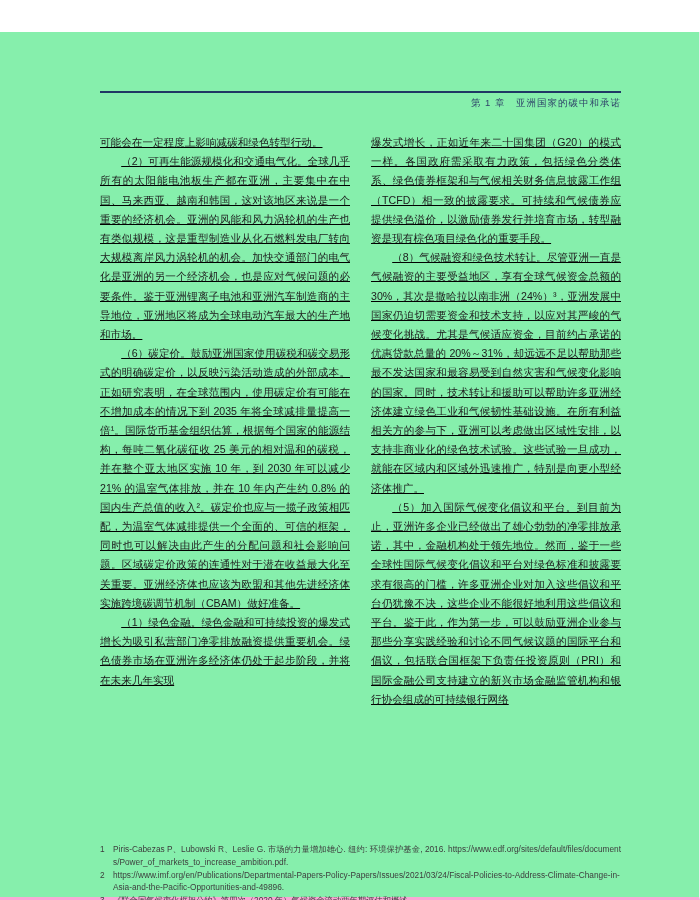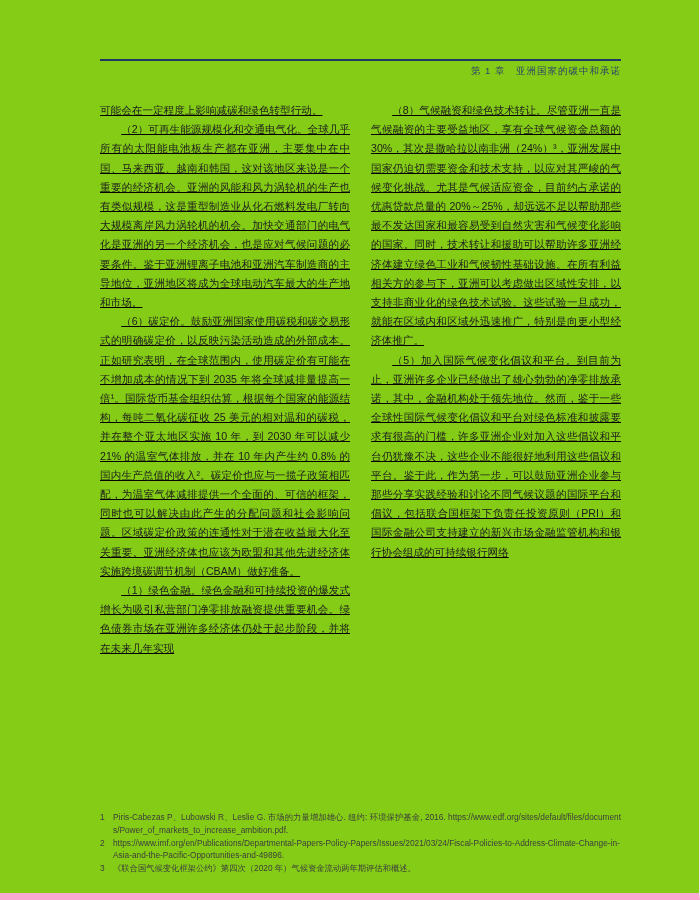--- a/index.html
+++ b/index.html
@@ -5,21 +5,21 @@
   * { margin:0; padding:0; box-sizing:border-box; }
   html,body { width:700px; height:900px; }
   body {
     background:#ffffff;
     font-family:"Liberation Sans","DejaVu Sans",sans-serif;
     position:relative;
     overflow:hidden;
     --accent:#1f3864;
     --strip:#c9d3e2;
   }
-  .page { position:absolute; inset:0; background:#84cc16; border-right:1px solid #ececec; border-bottom:7px solid #f9a8d4; }
+  .page { position:absolute; inset:0; background:#86efac; border-right:1px solid #ececec; border-bottom:3px solid #f9a8d4;margin-top:32px; }
 
   
   .header-rule { position:absolute; left:100px; top:59px; width:521px; height:2px; background:var(--accent); }
   .chapter {
     position:absolute; left:100px; top:65px; width:521px;
     text-align:right; font-size:9.5px; color:#2e4369; letter-spacing:1px;
   }
 
   
   .columns { position:absolute; left:100px; top:101px; width:521px; display:flex; gap:21px;text-decoration:underline; }
@@ -62,21 +62,22 @@
   <div class="chapter">第 1 章　亚洲国家的碳中和承诺</div>
 
   <main class="columns">
     <div class="col" id="col-left">
         <p class="para">可能会在一定程度上影响减碳和绿色转型行动。</p>
         <p class="para indent">（2）可再生能源规模化和交通电气化。全球几乎所有的太阳能电池板生产都在亚洲，主要集中在中国、马来西亚、越南和韩国，这对该地区来说是一个重要的经济机会。亚洲的风能和风力涡轮机的生产也有类似规模，这是重型制造业从化石燃料发电厂转向大规模离岸风力涡轮机的机会。加快交通部门的电气化是亚洲的另一个经济机会，也是应对气候问题的必要条件。鉴于亚洲锂离子电池和亚洲汽车制造商的主导地位，亚洲地区将成为全球电动汽车最大的生产地和市场。</p>
         <p class="para indent">（6）碳定价。鼓励亚洲国家使用碳税和碳交易形式的明确碳定价，以反映污染活动造成的外部成本。正如研究表明，在全球范围内，使用碳定价有可能在不增加成本的情况下到 2035 年将全球减排量提高一倍¹。国际货币基金组织估算，根据每个国家的能源结构，每吨二氧化碳征收 25 美元的相对温和的碳税，并在整个亚太地区实施 10 年，到 2030 年可以减少 21% 的温室气体排放，并在 10 年内产生约 0.8% 的国内生产总值的收入²。碳定价也应与一揽子政策相匹配，为温室气体减排提供一个全面的、可信的框架，同时也可以解决由此产生的分配问题和社会影响问题。区域碳定价政策的连通性对于潜在收益最大化至关重要。亚洲经济体也应该为欧盟和其他先进经济体实施跨境碳调节机制（CBAM）做好准备。</p>
         <p class="para indent">（1）绿色金融。绿色金融和可持续投资的爆发式增长为吸引私营部门净零排放融资提供重要机会。绿色债券市场在亚洲许多经济体仍处于起步阶段，并将在未来几年实现</p>
       </div>
     <div class="col" id="col-right">
-        <p class="para indent">（8）气候融资和绿色技术转让。尽管亚洲一直是气候融资的主要受益地区，享有全球气候资金总额的 30%，其次是撒哈拉以南非洲（24%）³，亚洲发展中国家仍迫切需要资金和技术支持，以应对其严峻的气候变化挑战。尤其是气候适应资金，目前约占承诺的优惠贷款总量的 20%～25%，却远远不足以帮助那些最不发达国家和最容易受到自然灾害和气候变化影响的国家。同时，技术转让和援助可以帮助许多亚洲经济体建立绿色工业和气候韧性基础设施。在所有利益相关方的参与下，亚洲可以考虑做出区域性安排，以支持非商业化的绿色技术试验。这些试验一旦成功，就能在区域内和区域外迅速推广，特别是向更小型经济体推广。</p>
+        <p class="para">爆发式增长，正如近年来二十国集团（G20）的模式一样。各国政府需采取有力政策，包括绿色分类体系、绿色债券框架和与气候相关财务信息披露工作组（TCFD）相一致的披露要求。可持续和气候债券应提供绿色溢价，以激励债券发行并培育市场，转型融资是现有棕色项目绿色化的重要手段。</p>
+        <p class="para indent">（8）气候融资和绿色技术转让。尽管亚洲一直是气候融资的主要受益地区，享有全球气候资金总额的 30%，其次是撒哈拉以南非洲（24%）³，亚洲发展中国家仍迫切需要资金和技术支持，以应对其严峻的气候变化挑战。尤其是气候适应资金，目前约占承诺的优惠贷款总量的 20%～31%，却远远不足以帮助那些最不发达国家和最容易受到自然灾害和气候变化影响的国家。同时，技术转让和援助可以帮助许多亚洲经济体建立绿色工业和气候韧性基础设施。在所有利益相关方的参与下，亚洲可以考虑做出区域性安排，以支持非商业化的绿色技术试验。这些试验一旦成功，就能在区域内和区域外迅速推广，特别是向更小型经济体推广。</p>
         <p class="para indent">（5）加入国际气候变化倡议和平台。到目前为止，亚洲许多企业已经做出了雄心勃勃的净零排放承诺，其中，金融机构处于领先地位。然而，鉴于一些全球性国际气候变化倡议和平台对绿色标准和披露要求有很高的门槛，许多亚洲企业对加入这些倡议和平台仍犹豫不决，这些企业不能很好地利用这些倡议和平台。鉴于此，作为第一步，可以鼓励亚洲企业参与那些分享实践经验和讨论不同气候议题的国际平台和倡议，包括联合国框架下负责任投资原则（PRI）和国际金融公司支持建立的新兴市场金融监管机构和银行协会组成的可持续银行网络</p>
       </div>
   </main>
 
   <div class="footnotes" id="footnotes">
       <div class="footnote">
         <span class="fn-num">1</span>
         <span class="fn-text">Piris-Cabezas P、Lubowski R、Leslie G. 市场的力量增加雄心. 纽约: 环境保护基金, 2016. https://www.edf.org/sites/default/files/documents/Power_of_markets_to_increase_ambition.pdf.</span>
       </div>
       <div class="footnote">

